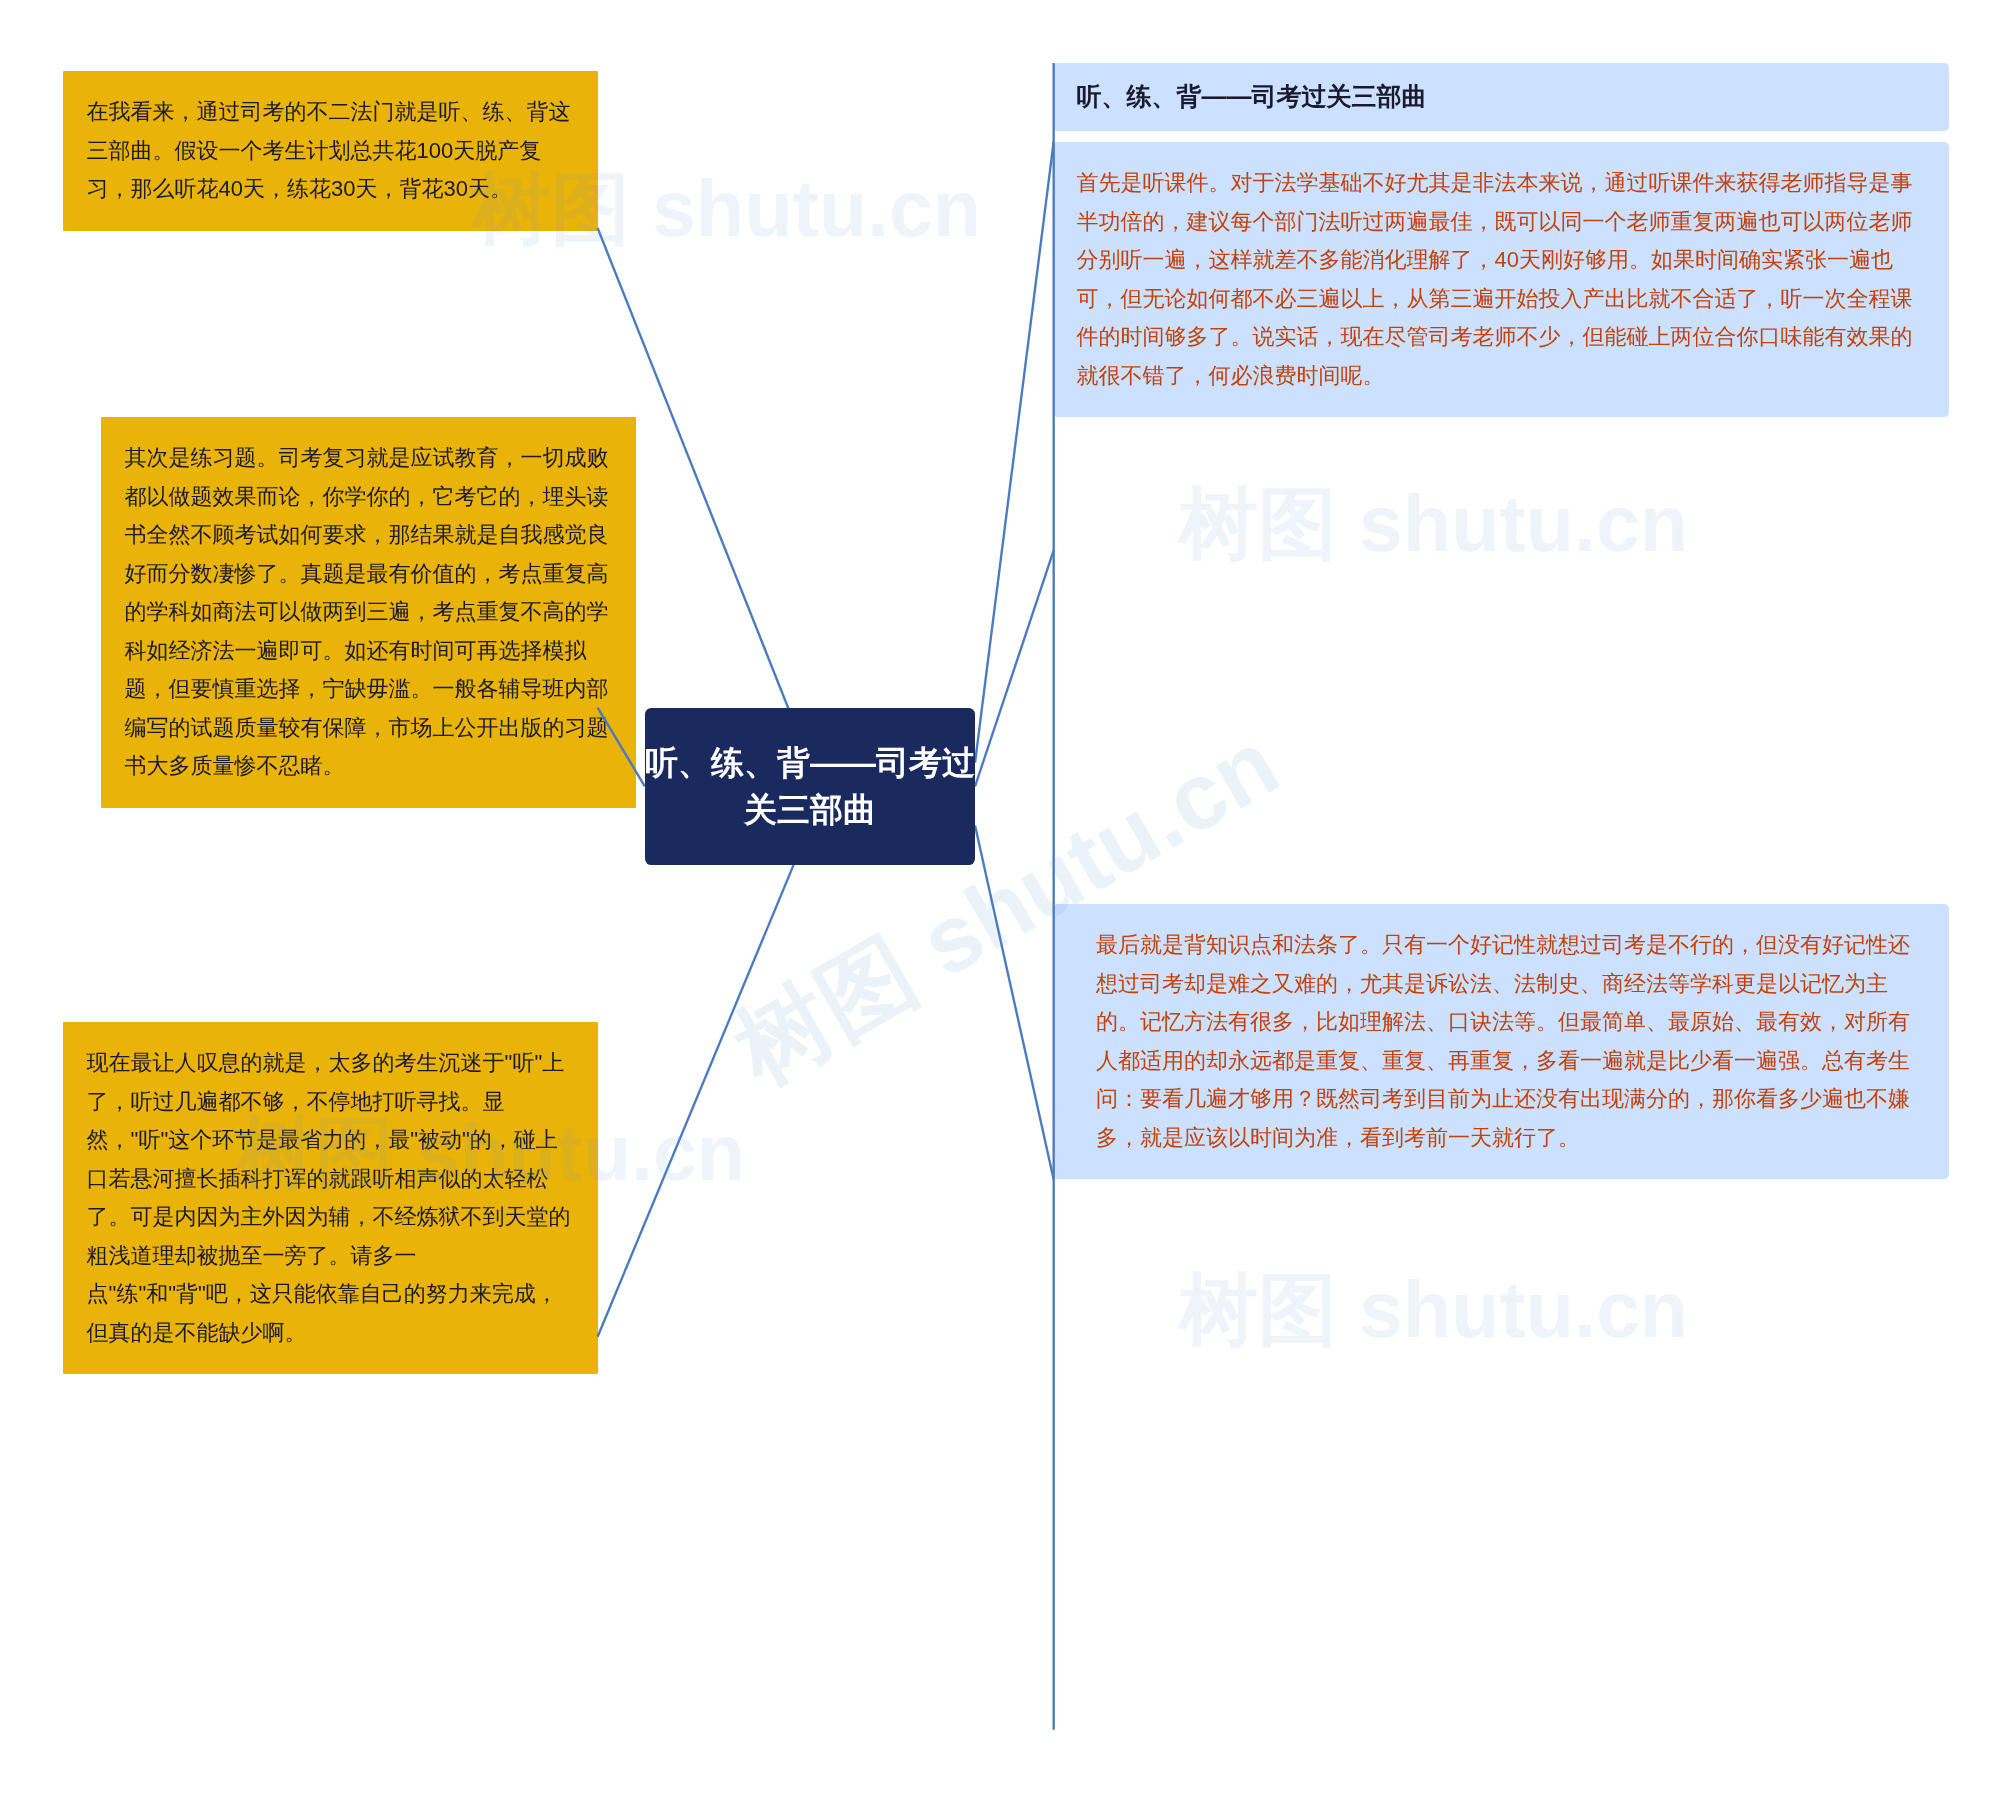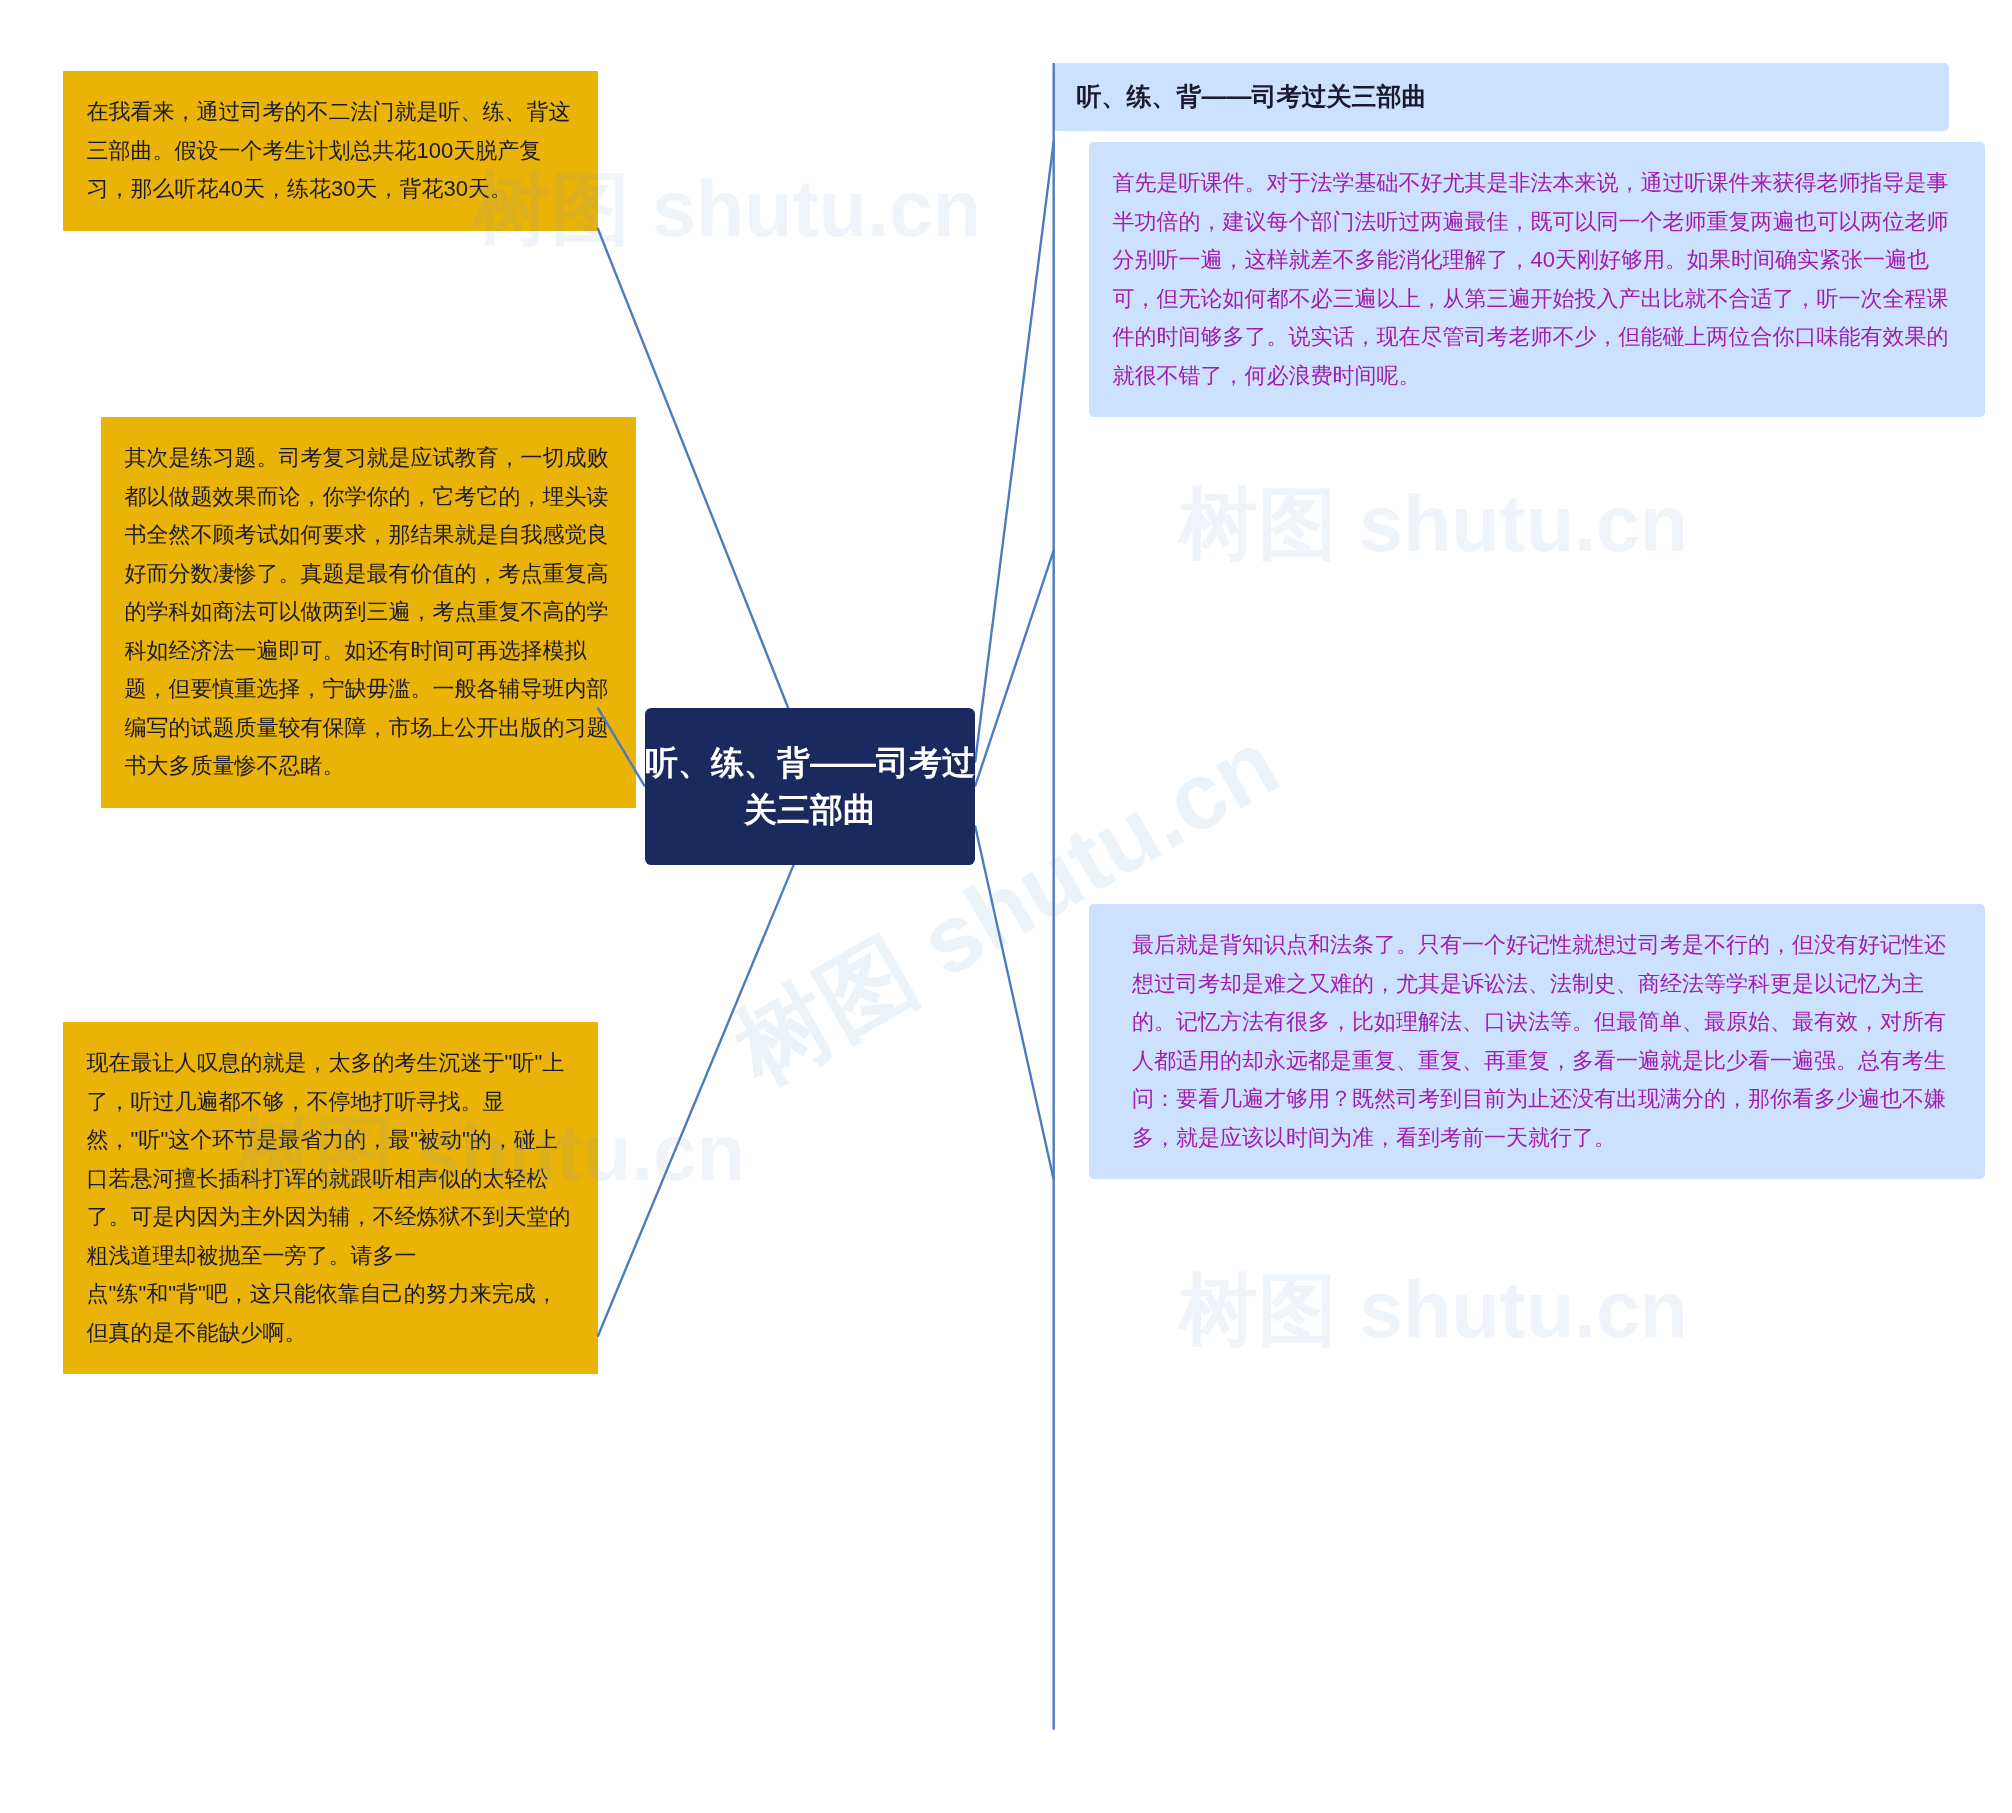--- a/index.html
+++ b/index.html
@@ -68,23 +68,22 @@
     }
 
     
     .right-box {
       position: absolute;
       left: 1053px;
       background: #cce0ff;
       border-radius: 4.7px;
       padding: 22px 23.6px;
       font-size: 22px;
-      color: #a21caf;
+      color: #c2410c;
       line-height: 1.75;
-      margin-left: 36px;
     }
 
     .right-box-header {
       position: absolute;
       left: 1053px;
       top: 63px;
       width: 896px;
       background: #cce0ff;
       border-radius: 4.7px;
       padding: 17.3px 23.6px;

